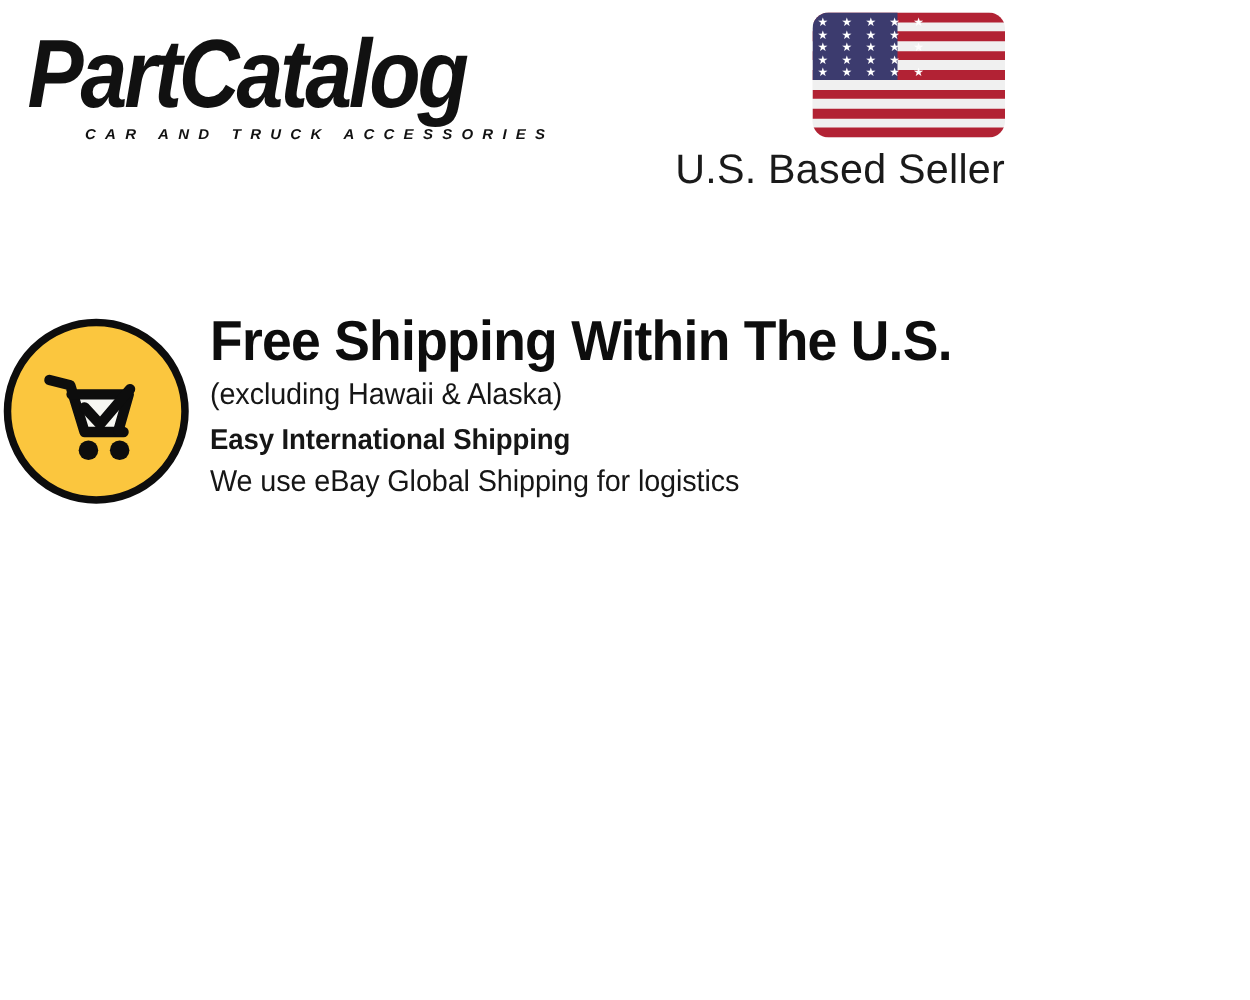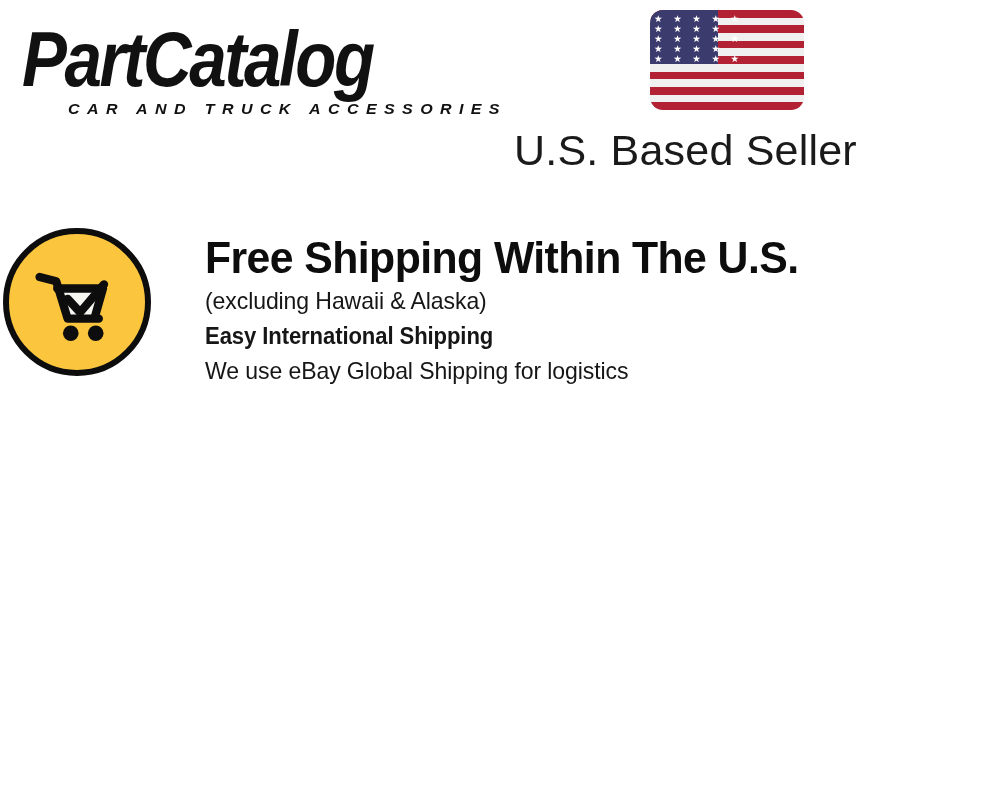--- a/index.html
+++ b/index.html
@@ -44,21 +44,21 @@
     transform-origin: left top;
     white-space: nowrap;
   }
   .brand-tagline {
     position: absolute;
     left: 46px;
     top: 83px;
     font-family: "Liberation Sans", sans-serif;
     font-weight: bold;
     font-style: italic;
-    font-size: 16px;
+    font-size: 12px;
     letter-spacing: 7.4px;
     color: #111111;
     white-space: nowrap;
     transform: scaleY(0.95);
     transform-origin: left top;
   }
 
   
   .seller-badge {
     position: absolute;
@@ -105,42 +105,41 @@
   }
   .flag .star-row {
     height: 10px;
     white-space: nowrap;
     letter-spacing: 4px;
     text-indent: 4px;
   }
   .flag .star-row.offset { letter-spacing: 4px; font-size: 9.5px; }
 
   .seller-label {
-    margin-top: 17px;
+    margin-top: 1px;
     font-family: "Liberation Sans", sans-serif;
     font-weight: normal;
-    font-size: 43px;
+    font-size: 33px;
     line-height: 38px;
     letter-spacing: 0.2px;
     color: #1a1a1a;
     white-space: nowrap;
   }
 
   
   .features {
     position: absolute;
     top: 228px;
     left: 0;
     width: 1000px;
   }
   .feature-row {
     position: relative;
     display: flex;
-    align-items: flex-start;
-    gap: 37px;
+    align-items: flex-end;
   }
   .feature-icon {
     flex: 0 0 auto;
     width: 154px;
     display: flex;
     justify-content: center;
   }
   .icon-circle {
     width: 148px;
     height: 148px;

